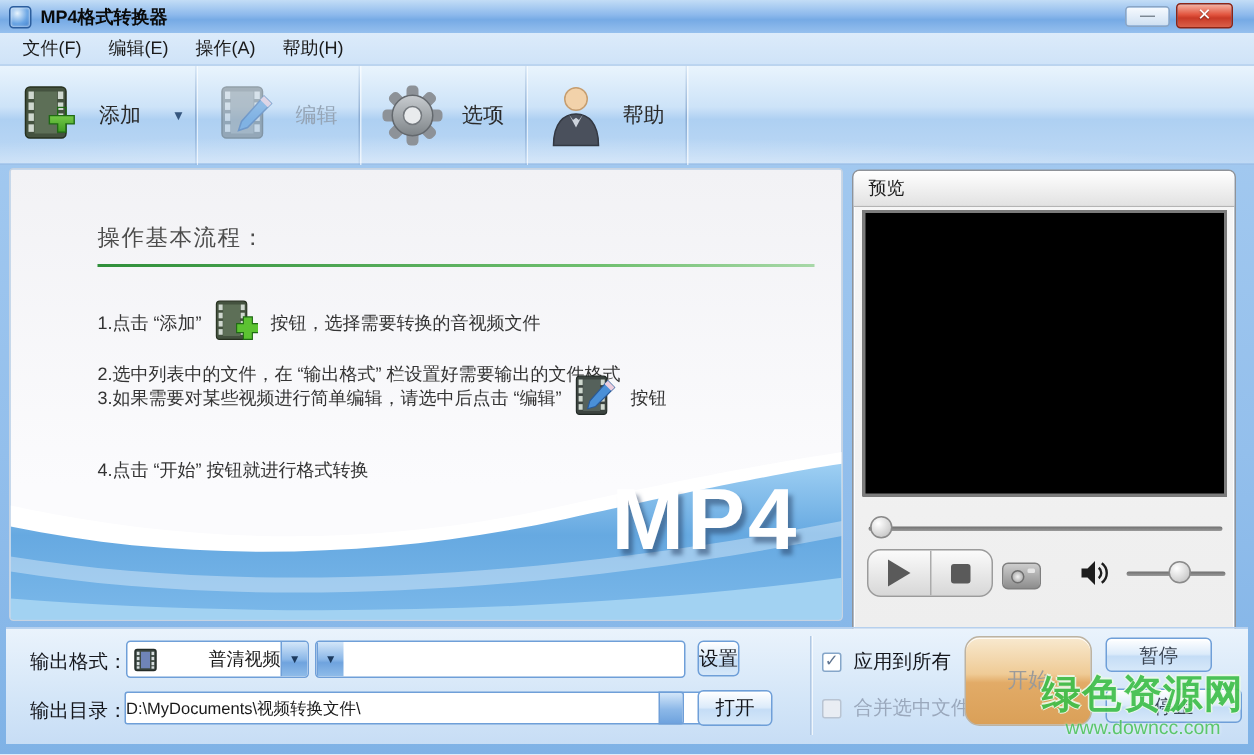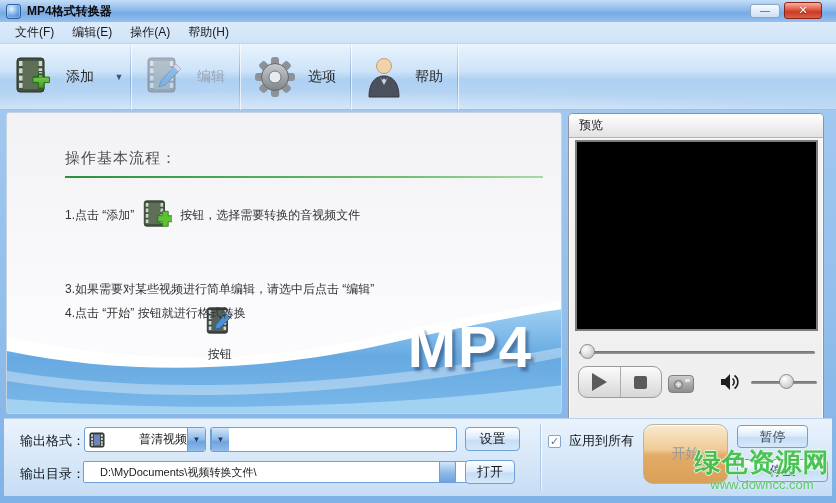--- a/index.html
+++ b/index.html
@@ -104,21 +104,21 @@
   .dd .dd-body { flex:1; display:flex; align-items:center; gap:7px; padding-left:4px;justify-content:space-between; }
   .dd .dd-arrow { width:18px; align-self:stretch; display:flex; align-items:center; justify-content:center;
     background:linear-gradient(180deg,#d3e6f9 0%,#8cb8e8 50%,#6fa3de 60%,#8fbce9 100%);
     border-left:1px solid #6f9fd8; color:#1c3a5e; font-size:8px; }
   .lite-btn { position:absolute; background:linear-gradient(180deg,#ffffff 0%,#dcebfa 48%,#c5ddf6 55%,#d6e8f9 100%);
     border:1px solid #6f9fd8; border-radius:4px; color:#14161c; font-size:13px;
     display:flex; align-items:center; justify-content:center; cursor:pointer;
     box-shadow:inset 0 1px 0 #fff; }
   .dir-input { position:absolute; left:79px; top:42px; width:424px; height:22px;
     border:1px solid #6f9fd8; border-radius:2px 0 0 2px; font-size:11px; color:#1a1a1a;
-    padding:0 16px; font-family:"Liberation Sans","DejaVu Sans",sans-serif; background:#fff; }
+    padding:0 0; font-family:"Liberation Sans","DejaVu Sans",sans-serif; background:#fff; }
   .dir-browse { position:absolute; left:435px; top:42px; width:17px; height:22px;
     background:linear-gradient(180deg,#d3e6f9,#8cb8e8 55%,#6fa3de); border:1px solid #6f9fd8;
     border-radius:0 2px 2px 0; cursor:pointer; }
   .bar-vsep { position:absolute; left:536px; top:5px; width:1px; height:66px; background:#b0c8e4;
     box-shadow:1px 0 0 rgba(255,255,255,.7); }
   .cb-row { position:absolute; display:flex; align-items:center; gap:8px; cursor:pointer; }
   .cb-box { width:13px; height:13px; background:#fff; border:1px solid #85a6c9; border-radius:2px;
     font-size:11px; line-height:11px; text-align:center; color:#5f7astripe; color:#5f7490; }
   .cb-box.off { background:#e9edf3; border-color:#b9c4d2; }
   .cb-label { font-size:13px; color:#14161c; }
@@ -284,22 +284,25 @@
               <rect x="24.6" y="12.3" width="3.6" height="5"></rect>
             <rect x="24.6" y="19.6" width="3.6" height="5"></rect>
               <rect x="24.6" y="26.9" width="3.6" height="5"></rect>
           </g>
           <path d="M21,22 h6 v-6 h8 v6 h6 v8 h-6 v6 h-8 v-6 h-6 Z" fill="#5cc232" stroke="#1f6a14"></path>
         </svg>
       </span>
       <span>按钮，选择需要转换的音视频文件</span>
     </div>
 
-
-    <div class="step" style="top:168px;flex-direction:column;">
+    <div class="step" style="top:128px;">
+      <span>2.选中列表中的文件，在 “输出格式” 栏设置好需要输出的文件格式</span>
+    </div>
+
+    <div class="step" style="top:136px;">
       <span>3.如果需要对某些视频进行简单编辑，请选中后点击 “编辑”</span>
       <span class="icon">
         <svg width="30" height="32" viewBox="0 0 40 42">
           <rect x="3" y="2" width="27" height="34" rx="3" fill="#3c4440" stroke="#222a26"></rect>
           <rect x="9" y="5" width="15" height="28" fill="#55615b"></rect>
           <g fill="#cfd8cf">
             <rect x="5" y="5" width="3.6" height="5"></rect>
               <rect x="5" y="12.3" width="3.6" height="5"></rect>
             <rect x="5" y="19.6" width="3.6" height="5"></rect>
               <rect x="5" y="26.9" width="3.6" height="5"></rect>
@@ -383,34 +386,38 @@
         </span>
         <span>普清视频</span>
       </span>
       <span class="dd-arrow">▼</span>
     </div>
 
     <div class="dd" style="left:206px; top:8px; width:247px;">
       <span class="dd-arrow">▼</span>
     </div>
 
-    <div class="lite-btn" style="left:461px; top:8px; width:55px; height:24px;">设置</div>
+    <div class="lite-btn" style="left:461px; top:8px; width:28px; height:24px;">设置</div>
 
     <span class="blabel" style="left:16px; top:46px;">输出目录：</span>
     <input class="dir-input" type="text" value="D:\MyDocuments\视频转换文件\" style="">
     <div class="dir-browse"></div>
     <div class="lite-btn" style="left:461px; top:41px; width:50px; height:24px;">打开</div>
 
     <div class="bar-vsep"></div>
 
     <div class="cb-row" style="left:544px; top:13px;">
       <span class="cb-box">✓</span>
       <span class="cb-label">应用到所有</span>
     </div>
 
+    <div class="cb-row disabled" style="left:544px; top:44px;">
+      <span class="cb-box off"></span>
+      <span class="cb-label">合并选中文件</span>
+    </div>
 
     <div class="start-btn">开始</div>
     <div class="lite-btn pause-btn">暂停</div>
     <div class="lite-btn stop-btn">停止</div>
 
     <div class="site-wm">
       <div class="l1">绿色资源网</div>
       <div class="l2">www.downcc.com</div>
     </div>
   </div>

